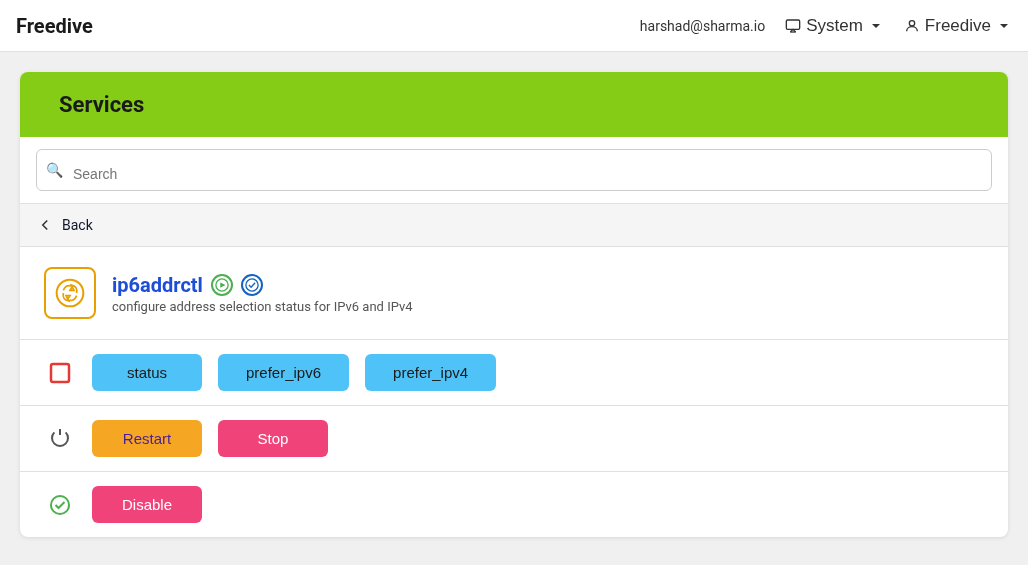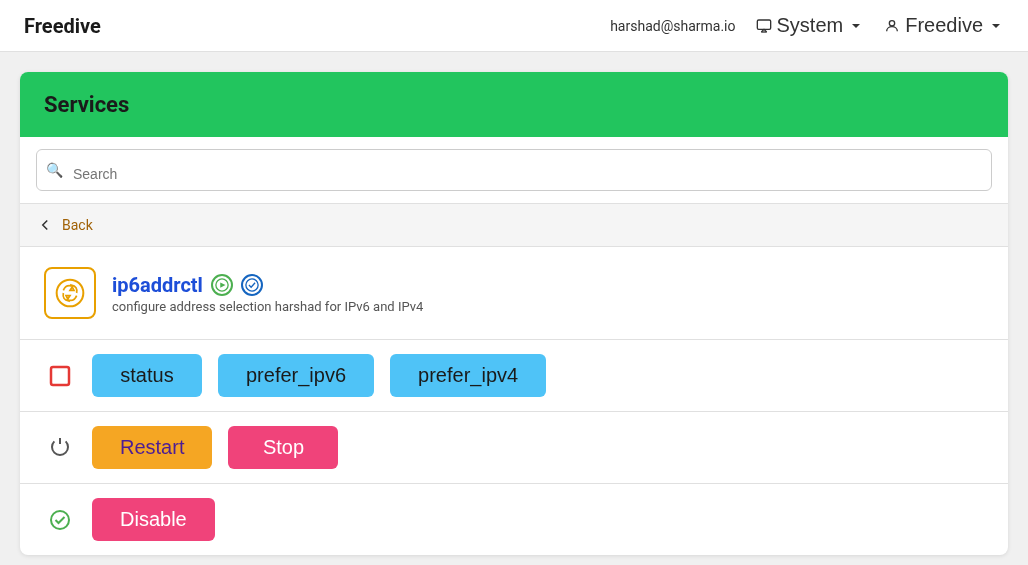--- a/index.html
+++ b/index.html
@@ -9,21 +9,21 @@
       width: 1028px;
       min-height: 565px;
     }
 
     
     .header {
       display: flex;
       align-items: center;
       justify-content: space-between;
       background: #fff;
-      padding: 0 24px;
+      padding: 0 16px;
       height: 52px;
       border-bottom: 1px solid #e0e0e0;
     }
     .header-left {
       font-size: 20px;
       font-weight: 700;
       color: #1a1a1a;
     }
     .header-right {
       display: flex;
@@ -31,21 +31,21 @@
       gap: 20px;
     }
     .header-email {
       font-size: 14px;
       color: #333;
     }
     .header-btn {
       display: flex;
       align-items: center;
       gap: 5px;
-      font-size: 20px;
+      font-size: 17px;
       color: #333;
       cursor: pointer;
       background: none;
       border: none;
     }
     .header-btn svg {
       width: 16px;
       height: 16px;
     }
 
@@ -56,22 +56,22 @@
 
     
     .services-card {
       background: #fff;
       border-radius: 8px;
       overflow: hidden;
       box-shadow: 0 1px 4px rgba(0,0,0,0.1);
     }
 
     .services-header {
-      background: #22c55e;
-      padding: 20px 24px;
+      background: #84cc16;
+      padding: 20px 39px;
     }
     .services-header h1 {
       font-size: 22px;
       font-weight: 700;
       color: #1a1a1a;
     }
 
     .search-bar {
       padding: 12px 16px;
       border-bottom: 1px solid #e0e0e0;
@@ -102,21 +102,21 @@
       display: flex;
       align-items: center;
       gap: 8px;
       padding: 12px 16px;
       border-bottom: 1px solid #e0e0e0;
       background: #f5f5f5;
       cursor: pointer;
     }
     .back-row span {
       font-size: 14px;
-      color: #a16207;
+      color: #0f172a;
     }
 
     
     .service-info {
       display: flex;
       align-items: center;
       gap: 16px;
       padding: 20px 24px;
       border-bottom: 1px solid #e0e0e0;
     }
@@ -188,21 +188,21 @@
       align-items: center;
       justify-content: center;
       flex-shrink: 0;
     }
 
     
     .btn {
       padding: 10px 28px;
       border: none;
       border-radius: 6px;
-      font-size: 20px;
+      font-size: 15px;
       font-weight: 500;
       cursor: pointer;
       min-width: 110px;
     }
     .btn-cyan {
       background: #4fc3f7;
       color: #1a1a1a;
     }
     .btn-orange {
       background: #f5a623;
@@ -287,21 +287,21 @@
               <polygon points="6,5 12,8 6,11" fill="#4caf50"></polygon>
             </svg>
           </span>
           <span class="status-enabled">
             <svg viewBox="0 0 16 16" width="14" height="14" fill="none">
               <circle cx="8" cy="8" r="7" stroke="#1565c0" stroke-width="1.5"></circle>
               <polyline points="4.5,8 7,10.5 11.5,5.5" stroke="#1565c0" stroke-width="1.5"></polyline>
             </svg>
           </span>
         </h2>
-        <p>configure address selection harshad for IPv6 and IPv4</p>
+        <p>configure address selection status for IPv6 and IPv4</p>
       </div>
     </div>
 
     <div class="action-row">
       <div class="row-icon">
         <svg viewBox="0 0 24 24" width="24" height="24" fill="none">
           <rect x="3" y="3" width="18" height="18" rx="2" stroke="#e53935" stroke-width="2.5"></rect>
         </svg>
       </div>
       <button class="btn btn-cyan">status</button>

